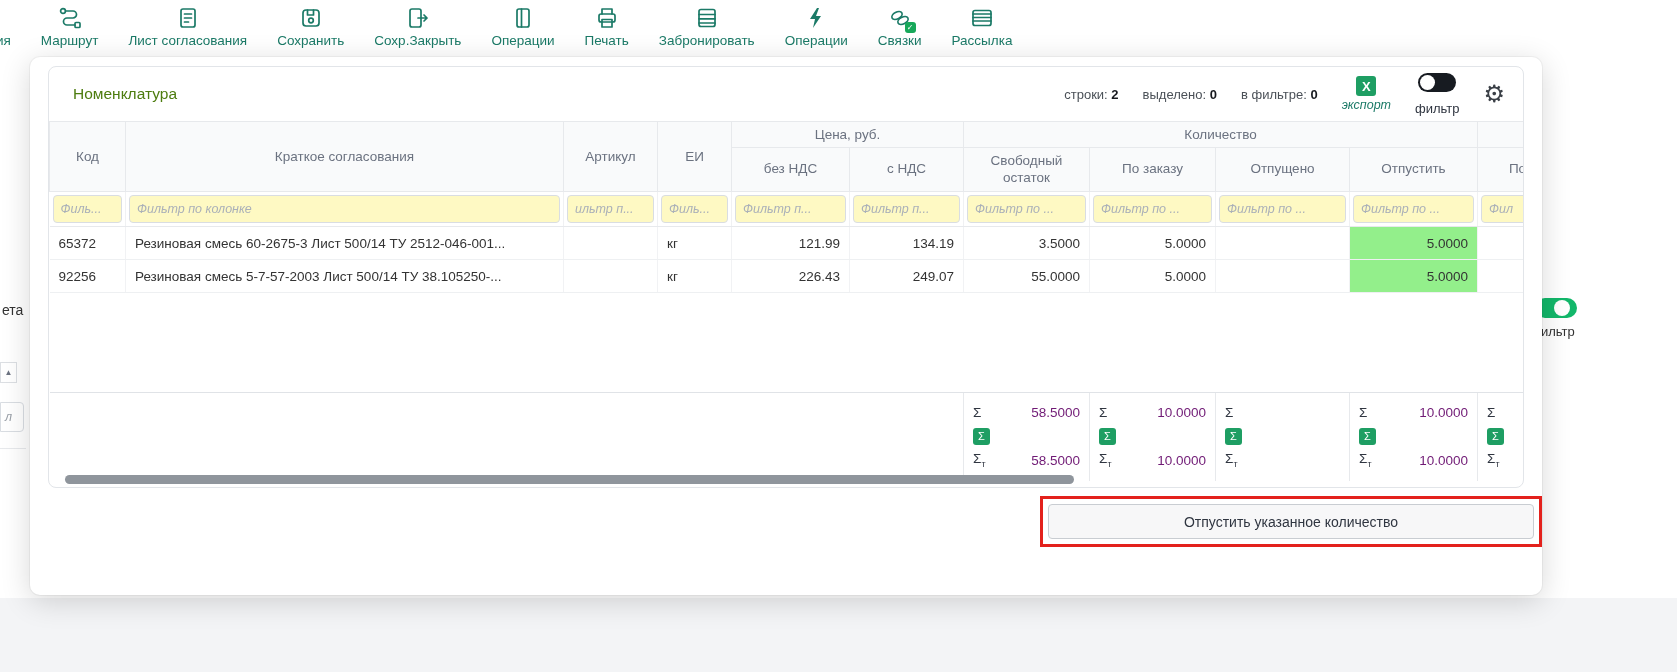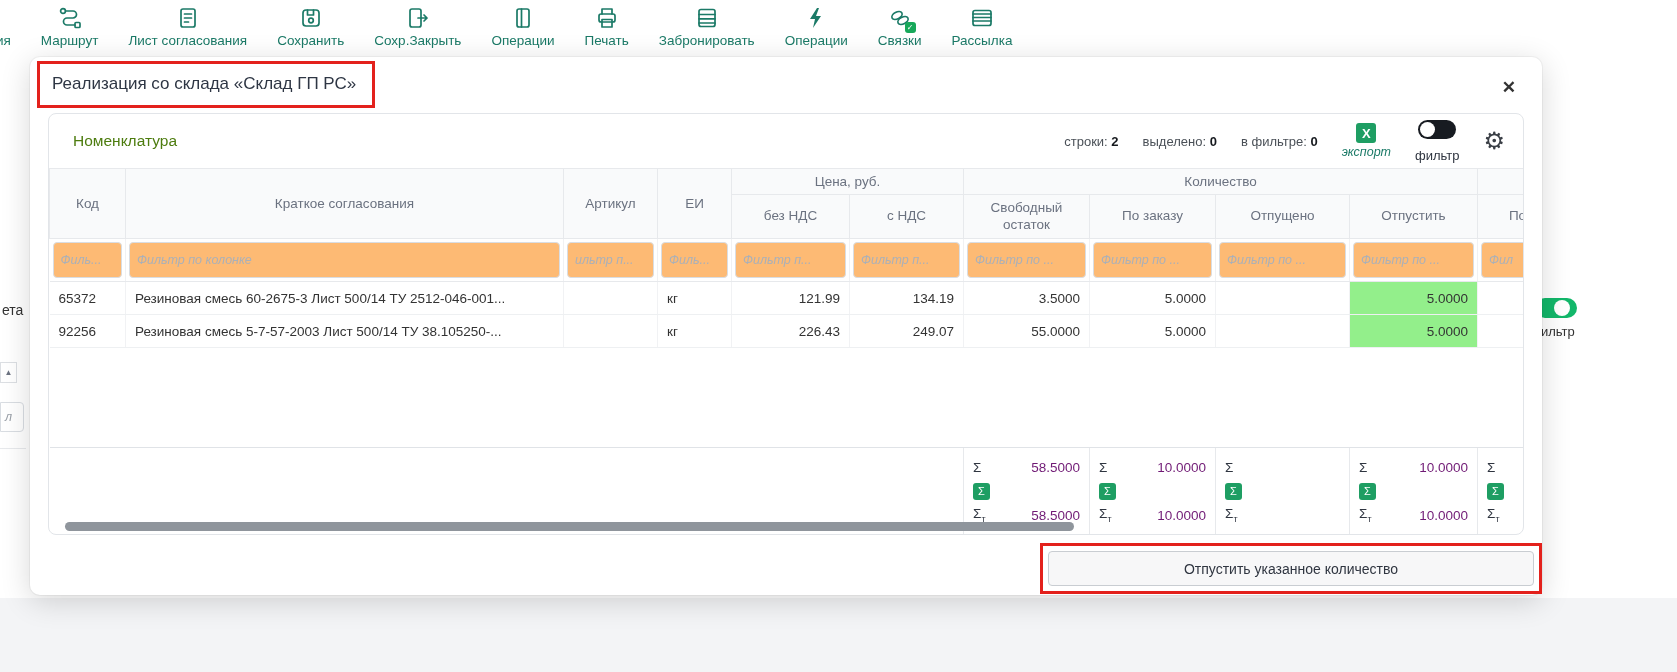--- a/index.html
+++ b/index.html
@@ -52,21 +52,21 @@
   .toggle .knob { position:absolute; left:2px; top:2px; width:15px; height:15px; background:#fff; border-radius:50%; }
   .toggle-label { font-size:13px; color:#2f3540; }
   .gear { font-size:24px; color:#3a3f46; cursor:pointer; line-height:1; }
 
   
   table { border-collapse:collapse; table-layout:fixed; width:1508px; font-size:13.5px; color:#333; }
   thead th { background:#f9fafb; color:#6b7280; font-weight:400; border:1px solid #e7e9ec; text-align:center; padding:2px 6px; }
   tr.group-row th { height:26px; font-size:13.5px; }
   tr.header-row th { height:44px; vertical-align:middle; line-height:1.25; }
   tr.filter-row td { border-bottom:1px solid #e7e9ec; border-right:1px solid #f0f1f3; padding:3px 3px; background:#fff; }
-  .filter-input { width:100%; height:36px; border:1px solid #d9dde2; border-radius:4px; padding:0 7px; font-size:12.5px; font-family:"Liberation Sans",sans-serif; color:#555; background:#fdba74; }
+  .filter-input { width:100%; height:28px; border:1px solid #d9dde2; border-radius:4px; padding:0 7px; font-size:12.5px; font-family:"Liberation Sans",sans-serif; color:#555; background:#fef9c3; }
   .filter-input::placeholder { font-style:italic; color:#aab0b8; }
   tr.data-row td { height:33px; border-bottom:1px solid #eef0f2; border-right:1px solid #f1f2f4; padding:0 9px; white-space:nowrap; overflow:hidden; }
   .num { text-align:right; }
   .green-cell { background:#93ef8b; }
   tr.spacer-row td { height:100px; border-bottom:1px solid #e0e3e7; }
   tr.summary-row td { height:88px; vertical-align:top; padding:7px 9px 0 9px; }
   .sumcol { border-left:1px solid #e7e9ec; }
   .sumline { display:flex; justify-content:space-between; align-items:center; height:24px; }
   .sig { font-size:13.5px; color:#2f3540; }
   .sig sub { font-size:9px; }
@@ -196,23 +196,20 @@
 <div class="frag-caret">▲</div>
 <div class="frag-input">л</div>
 <div class="frag-row"></div>
 <div class="frag-toggle">
     <span class="knob"></span>
   </div>
 <div class="frag-filtertext">ильтр</div>
 
 <div class="modal">
   <div class="modal-header">
-    <div class="title-redbox">
-      <span class="modal-title">Реализация со склада «Склад ГП РС»</span>
-    </div>
     <span class="close-btn">✕</span>
   </div>
 
   <div class="panel">
     <div class="panel-header">
       <span class="panel-title">Номенклатура</span>
       <div class="panel-right">
         <div class="stats">
           <span class="stat"><span>строки:</span> <b>2</b></span>
           <span class="stat"><span>выделено:</span> <b>0</b></span>

